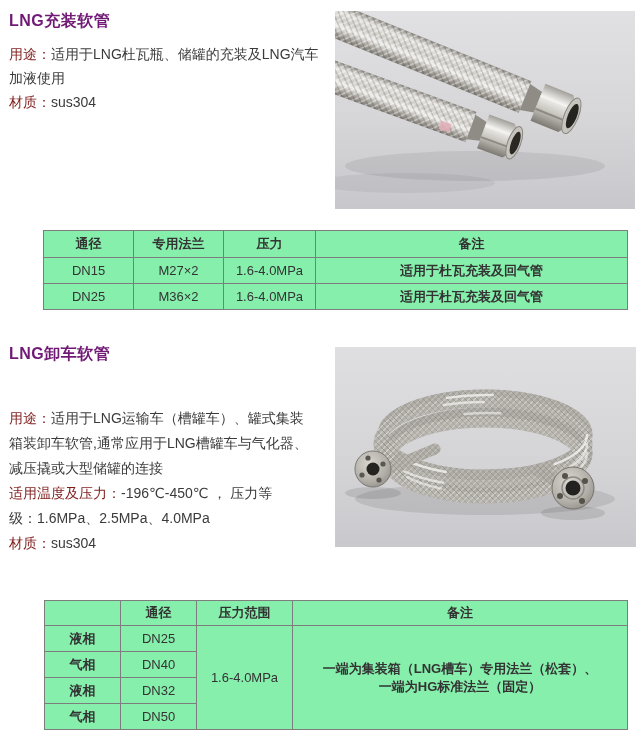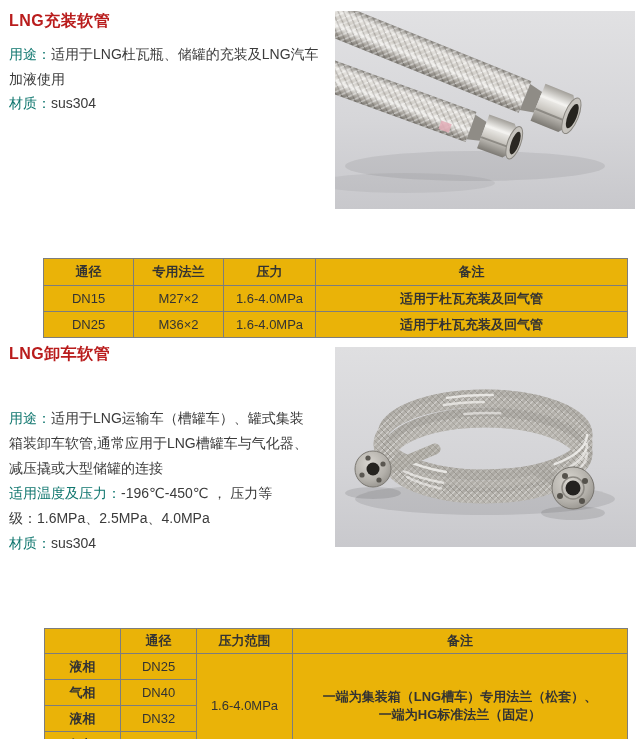--- a/index.html
+++ b/index.html
@@ -3,35 +3,35 @@
 <meta charset="utf-8">
 <style>
   * { margin:0; padding:0; box-sizing:border-box; }
   html,body { background:#ffffff; }
   body {
     width:640px; height:739px;
     font-family:"Liberation Sans","DejaVu Sans",sans-serif;
   }
   .page { position:relative; width:640px; height:739px; overflow:hidden; background:#ffffff; }
 
-  .sec-title { position:absolute; left:9px; font-size:16px; font-weight:bold; color:#b91c1c; letter-spacing:.5px; }
+  .sec-title { position:absolute; left:9px; font-size:16px; font-weight:bold; color:#701a75; letter-spacing:.5px; }
   #title1 { top:11px; }
   #title2 { top:344px; }
 
   .textblock { position:absolute; left:9px; width:334px; font-size:14px; color:#3b3b3b; }
   #text1 { top:42px; line-height:24px; }
   #text2 { top:379px; line-height:25px;margin-top:27px; }
-  .blue { color:#0f766e;font-family:Liberation Serif, serif; }
+  .blue { color:#7f1d1d; }
 
   .photo { position:absolute; }
   #photo1 { left:335px; top:11px;  width:300px; height:198px; }
   #photo2 { left:335px; top:347px; width:301px; height:200px; }
   .photo svg { display:block; }
 
-  table { border-collapse:collapse; table-layout:fixed; position:absolute; font-size:13px; color:#333333; text-align:center; background:#eab308;margin-top:28px; }
+  table { border-collapse:collapse; table-layout:fixed; position:absolute; font-size:13px; color:#333333; text-align:center; background:#86efac; }
   #table1 { left:43px; top:230px; width:584px; }
   #table2 { left:44px; top:600px; width:583px; }
   th, td { border:1px solid #7d7d7d; padding:0 2px; vertical-align:middle; }
   th { font-weight:bold; }
   td { font-weight:normal; }
   #table1 th { height:27px; }
   #table1 td { height:26px; }
   #table2 th { height:25px; }
   #table2 td { height:26px; }
   .note-cell { font-weight:bold; line-height:18px; }

